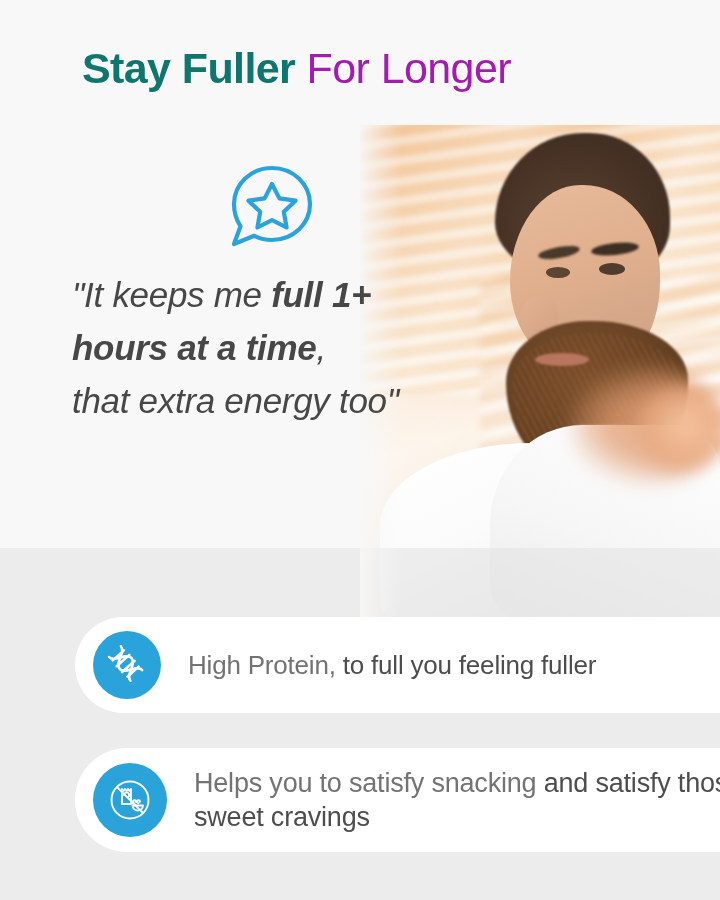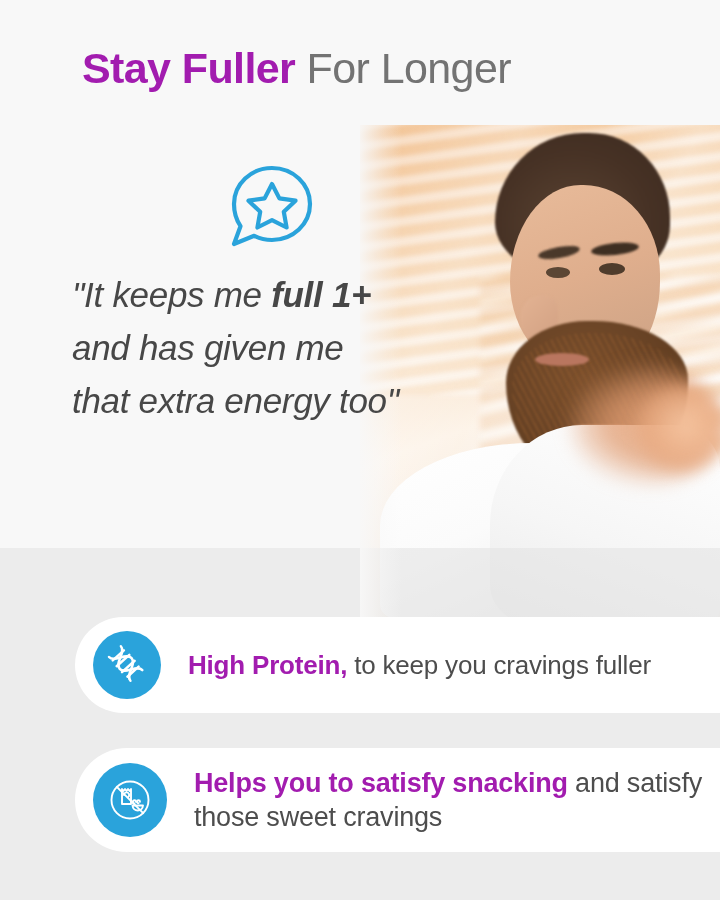--- a/index.html
+++ b/index.html
@@ -40,25 +40,25 @@
   .headline {
     position: absolute;
     left: 82px;
     top: 42px;
     font-size: 43px;
     line-height: 52px;
     letter-spacing: -0.6px;
     white-space: nowrap;
   }
   .headline .hl-strong {
+    color: #0f766e;
+    font-weight: bold;
+  }
+  .headline .hl-rest {
     color: #a21caf;
-    font-weight: bold;
-  }
-  .headline .hl-rest {
-    color: #737373;
     font-weight: normal;
   }
 
   
   .photo {
     position: absolute;
     left: 360px;
     top: 125px;
     width: 360px;
     height: 492px;
@@ -318,21 +318,21 @@
     color: #4d4d4d;
     font-size: 26px;
     line-height: 33px;
     letter-spacing: -0.2px;
     padding-right: 14px;
   }
   .card-2 .card-text {
     font-size: 27px;
     line-height: 34px;
   }
-  .card-text .c-bold { font-weight: bold; color: #a21caf; }
+  .card-text .c-bold { font-weight: normal; color: #737373; }
   .card-text .c-reg  { font-weight: normal; }
 </style>
 </head>
 <body>
 
 <div id="page">
 
   <div class="band-top"></div>
   <div class="band-bottom"></div>
 
@@ -367,39 +367,41 @@
     <svg width="92" height="92" viewBox="0 0 92 92" fill="none">
       <path d="M48 8 C69 8 86 24 86 44 C86 64 69 80 48 80 C41.5 80 35.4 78.5 30.2 75.8 L10 84 L16.5 66.2 C12.4 60.1 10 52.4 10 44 C10 24 27 8 48 8 Z" stroke="#2aa3db" stroke-width="4.2" stroke-linejoin="round" stroke-linecap="round" fill="none"></path>
       <path d="M48 24 L55.4 38.4 L71.5 40.7 L59.8 51.8 L62.6 67.5 L48 60.1 L33.4 67.5 L36.2 51.8 L24.5 40.7 L40.6 38.4 Z" stroke="#2aa3db" stroke-width="4.2" stroke-linejoin="round" stroke-linecap="round" fill="none"></path>
     </svg>
   </div>
 
   <div class="quote">
     <div>
       <span class="q-reg">"It keeps me </span><span class="q-bold">full 1+</span>
     </div>
-    <div class="q-reg">and has given me</div>
+    <div>
+      <span class="q-bold">hours at a time</span><span class="q-reg">,</span>
+    </div>
     <div class="q-reg">that extra energy too"</div>
   </div>
 
   <div class="card card-1">
     <div class="card-icon">
       <svg width="42" height="42" viewBox="0 0 42 42" fill="none">
         <g transform="rotate(-42 21 21)" stroke="#ffffff" stroke-width="2.5" stroke-linecap="round" fill="none">
           <path d="M13 3 C13 11 29 11 29 19 C29 27 13 27 13 35"></path>
           <path d="M29 3 C29 11 13 11 13 19 C13 27 29 27 29 35"></path>
           <path d="M13.5 8 H28.5"></path>
           <path d="M12.5 15 H29.5"></path>
           <path d="M12.5 23 H29.5"></path>
           <path d="M13.5 30 H28.5"></path>
         </g>
       </svg>
     </div>
     <div class="card-text">
-      <span class="c-bold">High Protein,</span><span class="c-reg"> to keep you cravings fuller</span>
+      <span class="c-bold">High Protein,</span><span class="c-reg"> to full you feeling fuller</span>
     </div>
   </div>
 
   <div class="card card-2">
     <div class="card-icon">
       <svg width="48" height="48" viewBox="0 0 48 48" fill="none">
         <g stroke="#ffffff" stroke-width="1.9" fill="none" stroke-linecap="round" stroke-linejoin="round">
           <circle cx="24" cy="24" r="18.5"></circle>
           <path d="M16 13 L17.5 15 L19 13 L20.5 15 L22 13 L23.5 15 L25 13 L25 28 L16 28 Z"></path>
           <path d="M18 19 a2.6 2.6 0 1 1 4 2.2"></path>

